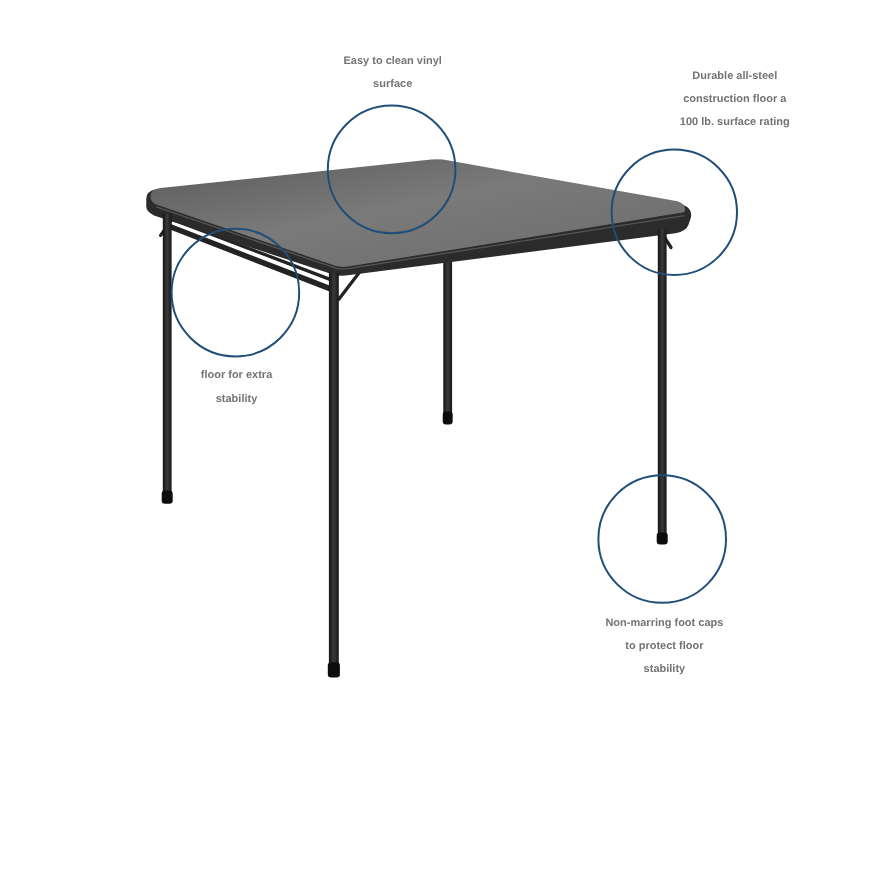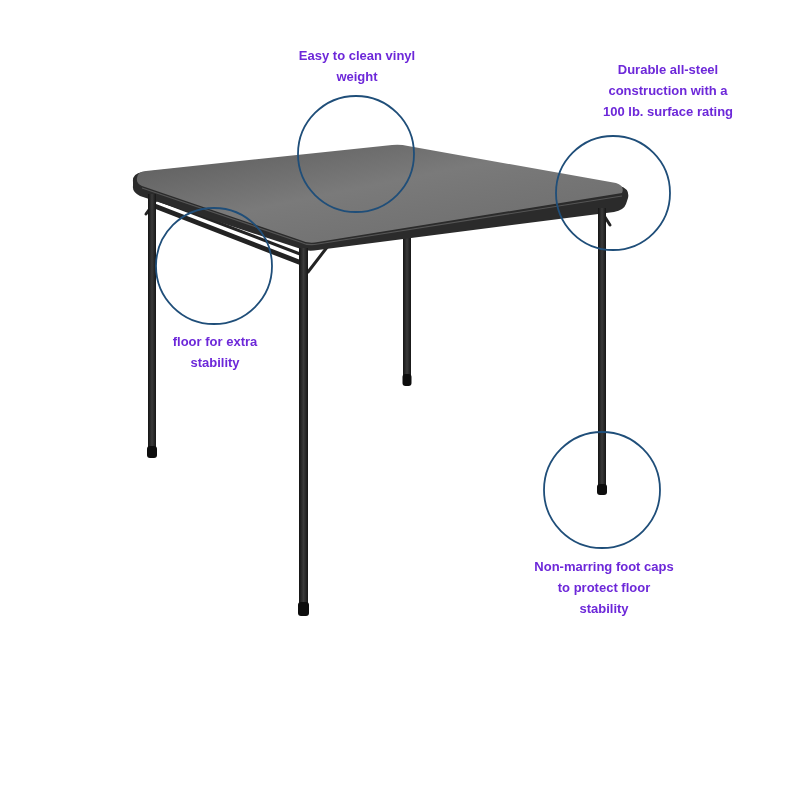--- a/index.html
+++ b/index.html
@@ -2,23 +2,23 @@
 <html><head>
 <meta charset="utf-8">
 <style>
   html, body { margin:0; padding:0; background:#ffffff; }
   #stage { position:relative; width:800px; height:800px; overflow:hidden; background:#ffffff; }
   #art { position:absolute; left:0; top:0; width:800px; height:800px; }
   .callout-label {
     position:absolute;
     font-family:"Liberation Sans", "DejaVu Sans", sans-serif;
     font-weight:bold;
-    font-size:13px;
+    font-size:10px;
     line-height:21px;
-    color:#6d28d9;
+    color:#737373;
     text-align:center;
     white-space:nowrap;
   }
   .callout-label span { display:block; }
 </style>
 </head>
 <body>
 
 <div id="stage">
 
@@ -78,26 +78,26 @@
     <g fill="none" stroke="#1f4e79" stroke-width="1.8">
       <circle cx="356" cy="154" r="58"></circle>
       <circle cx="613" cy="193" r="57"></circle>
       <circle cx="214" cy="266" r="58"></circle>
       <circle cx="602" cy="490" r="58"></circle>
     </g>
   </svg>
 
   <div class="callout-label" style="left:257px; top:45px; width:200px;">
     <span>Easy to clean vinyl</span>
-    <span>weight</span>
+    <span>surface</span>
   </div>
 
   <div class="callout-label" style="left:568px; top:59px; width:200px;">
     <span>Durable all-steel</span>
-    <span>construction with a</span>
+    <span>construction floor a</span>
     <span>100 lb. surface rating</span>
   </div>
 
   <div class="callout-label" style="left:140px; top:331px; width:150px;">
     <span>floor for extra</span>
     <span>stability</span>
   </div>
 
   <div class="callout-label" style="left:504px; top:556px; width:200px;">
     <span>Non-marring foot caps</span>

